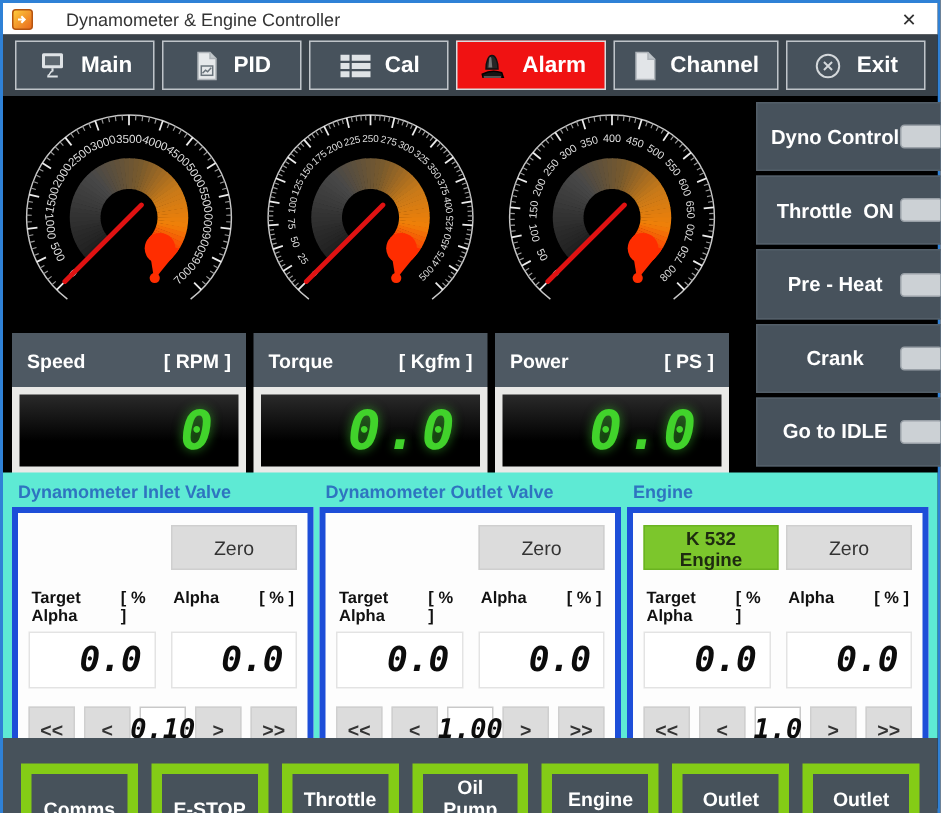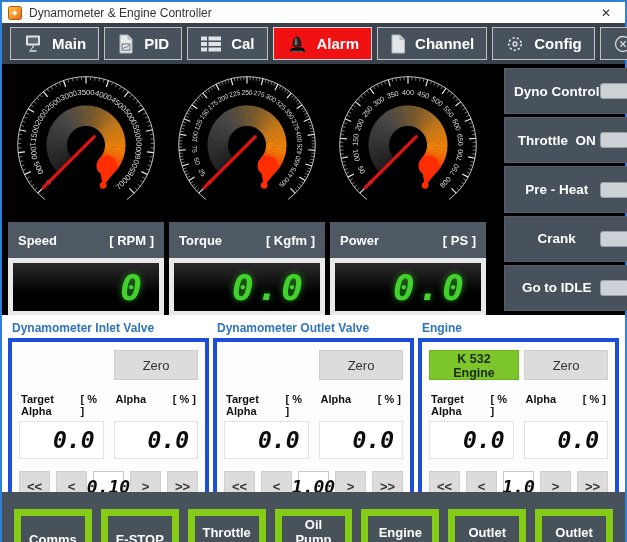--- a/index.html
+++ b/index.html
@@ -1,19 +1,19 @@
 <!DOCTYPE html>
 <html><head>
 <meta charset="utf-8">
 <style>
   html,body{margin:0;padding:0;background:#e9e9e9;font-family:"Liberation Sans",sans-serif;}
   .window{width:627px;height:542px;box-sizing:border-box;border:2px solid #2f81d6;border-bottom-width:3px;
           background:#000;display:flex;flex-direction:column;position:relative;}
   
-  .titlebar{height:21px;background:#fff;display:flex;align-items:center;padding:0 6px;gap:7px;flex:0 0 auto;}
+  .titlebar{height:21px;background:#fff;display:flex;align-items:center;padding:0 6px;gap:22px;flex:0 0 auto;}
   .app-icon{width:14px;height:14px;display:inline-flex;}
   .title{flex:1;font-size:12px;color:#333;}
   .close{font-size:12px;color:#333;padding:0 8px;background:none;border:none;font-family:inherit;cursor:default;}
   
   .toolbar{height:41px;flex:0 0 auto;background:#39424a;display:flex;gap:5px;padding:4px 8px;box-sizing:border-box;}
   .tb{flex:1;display:flex;align-items:center;justify-content:center;gap:9px;background:#47525c;border:1px solid #bfc4c9;
       color:#fff;font-weight:bold;font-size:15px;font-family:inherit;padding:12px;cursor:default;}
   .tb.active{background:#f01212;border-color:#d8dcdf;}
   .tbicon{display:inline-flex;}
   
@@ -28,21 +28,21 @@
   .lcd{height:48px;background:linear-gradient(#2a2a2a,#000 65%);color:#41d32b;
        font-family:"DejaVu Sans Mono",monospace;font-style:italic;font-weight:bold;font-size:36px;
        display:flex;align-items:center;justify-content:flex-end;padding-right:14px;letter-spacing:3px;
        text-shadow:0 0 7px rgba(70,230,50,.55);}
   .right{flex:1;margin:0 2px 0 18px;display:flex;flex-direction:column;gap:3px;padding:4px 0 4px 0;box-sizing:border-box;}
   .ctl{flex:1;background:#47525c;border:1px solid #535e68;display:flex;align-items:center;color:#fff;
        font-weight:bold;font-size:13.5px;font-family:inherit;padding:0 9px;cursor:default;}
   .ctl-label{flex:1;text-align:center;white-space:pre;}
   .led{width:27px;height:14px;background:#ccd1d5;border:1px solid #99a0a7;border-radius:3px;flex:0 0 auto;}
   
-  .lower{height:177px;flex:0 0 auto;background:#ffffff;display:flex;gap:4px;padding:3px 6px;box-sizing:border-box;}
+  .lower{height:177px;flex:0 0 auto;background:#5eead4;display:flex;gap:4px;padding:3px 6px;box-sizing:border-box;}
   .panel{flex:1;display:flex;flex-direction:column;min-width:0;}
   .panel-title{color:#2e74c0;font-weight:bold;font-size:12px;margin:3px 0 3px 4px;}
   .panel-box{flex:1;border:4px solid #1d4ed8;background:#fdfdfd;padding:8px 7px;display:flex;flex-direction:column;box-sizing:border-box;}
   .btn-row{height:30px;display:flex;justify-content:flex-end;align-items:stretch;}
   .btn-row.dual{justify-content:space-between;}
   .zero{width:84px;background:#dcdcdc;border:1px solid #cfcfcf;font-size:13px;color:#333;font-family:inherit;cursor:default;}
   .engine-btn{width:90px;background:#7cc62c;border:1px solid #6ab321;font-size:12.5px;font-weight:600;color:#1e2b10;
               font-family:inherit;cursor:default;}
   .label-row{display:flex;gap:10px;margin:13px 0 4px;}
   .lr-col{flex:1;display:flex;justify-content:space-between;font-size:11px;font-weight:bold;color:#111;padding:0 2px;min-width:0;}
@@ -131,29 +131,20 @@
       <span>Alarm</span>
     </button>
     <button class="tb">
       <span class="tbicon">
         <svg width="16" height="20" viewBox="0 0 16 20">
             <path d="M2 1h8l4.5 4.5V19H2z" fill="#e2e5e8" stroke="#aeb4b9"></path>
         <path d="M10 1v4.5h4.5" fill="#bfc5ca" stroke="#aeb4b9"></path>
           </svg>
         </span>
       <span>Channel</span>
-    </button>
-    <button class="tb">
-      <span class="tbicon">
-        <svg width="20" height="20" viewBox="0 0 20 20">
-        <circle cx="10" cy="10" r="6.2" fill="none" stroke="#dfe3e6" stroke-width="1.6" stroke-dasharray="2.3 2"></circle>
-        <circle cx="10" cy="10" r="2" fill="none" stroke="#dfe3e6" stroke-width="1.3"></circle>
-          </svg>
-        </span>
-      <span>Config</span>
     </button>
     <button class="tb">
       <span class="tbicon">
         <svg width="20" height="20" viewBox="0 0 20 20">
             <circle cx="10" cy="10" r="7.5" fill="none" stroke="#d4d8db" stroke-width="1.3"></circle>
         <path d="M7.3 7.3l5.4 5.4M12.7 7.3l-5.4 5.4" stroke="#d4d8db" stroke-width="1.3"></path>
           </svg>
         </span>
       <span>Exit</span>
     </button>

